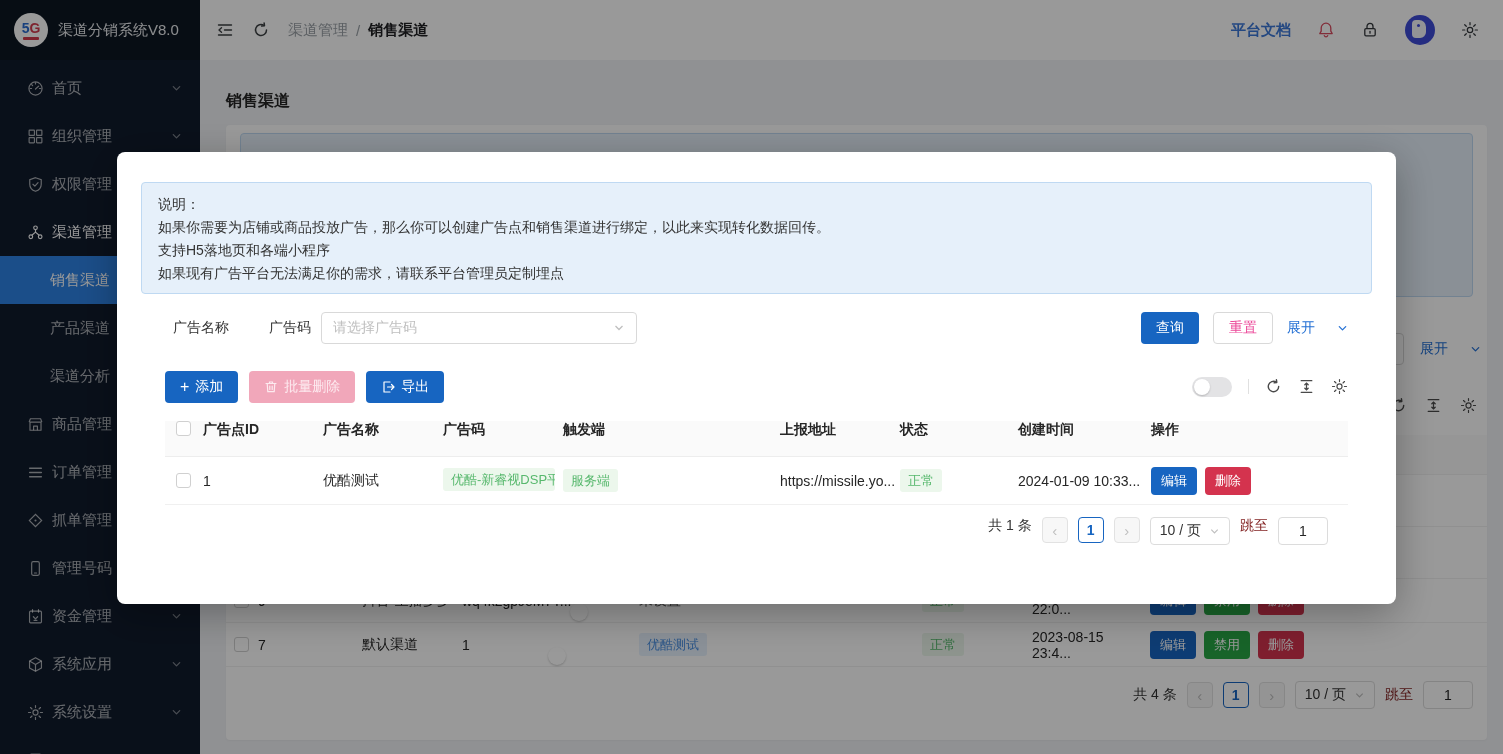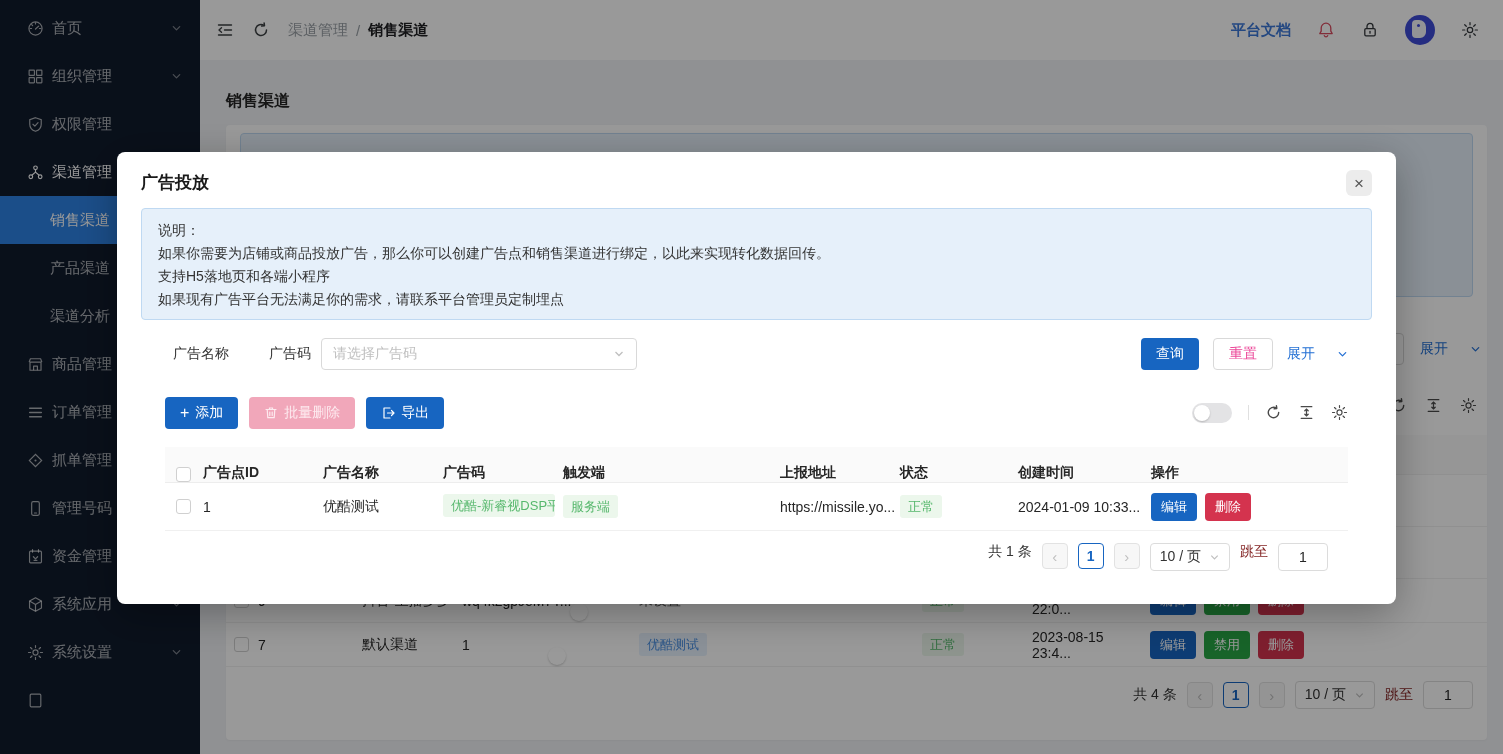--- a/index.html
+++ b/index.html
@@ -106,40 +106,47 @@
   .f-label.second{margin-left:30px}
   .f-input{width:317px;height:32px;border:1px solid #d9d9d9;border-radius:4px;padding:0 11px;font-size:14px;color:#262626;outline:none;font-family:inherit}
   .f-input::placeholder{color:#bfbfbf}
   .f-select{width:316px;height:32px;border:1px solid #d9d9d9;border-radius:4px;display:flex;align-items:center;justify-content:space-between;padding:0 11px;cursor:pointer;background:#fff}
   .f-select .ph{color:#bfbfbf}
   .m-form .form-actions{margin-left:auto;display:flex;align-items:center;gap:14px}
   .m-toolbar{margin:26px 24px 0;display:flex;align-items:center;height:33px;gap:11px}
   .m-tools-right{margin-left:auto;display:flex;align-items:center;gap:16px;color:#4a4a4a}
   .m-tools-right .tool{display:inline-flex;cursor:pointer}
   .m-table{margin:18px 24px 0}
-  .mt-head{display:flex;height:36px;background:#fafafa;align-items:flex-end;font-weight:600;color:#262626;border-bottom:1px solid #ededed}
+  .mt-head{display:flex;height:36px;background:#fafafa;align-items:flex-start;font-weight:600;color:#262626;border-bottom:1px solid #ededed}
   .mt-row{display:flex;height:48px;align-items:center;border-bottom:1px solid #f0f0f0}
   .mc-cb{width:36px;display:flex;justify-content:center}
   .mc-id{width:120px;padding-left:2px}
   .mc-name{width:120px;padding-left:2px}
   .mc-code{width:120px;padding-left:2px}
   .mc-trigger{width:217px;padding-left:2px}
   .mc-url{width:120px;padding-left:2px;white-space:nowrap;overflow:hidden}
   .mc-status{width:118px;padding-left:2px}
   .mc-created{width:132px;padding-left:2px;white-space:nowrap}
   .mc-actions{flex:1;display:flex;gap:8px;padding-left:3px}
   .code-tag{max-width:112px;overflow:hidden;text-overflow:clip}
   .m-pagination{margin:12px 24px 0;display:flex;justify-content:flex-end;align-items:flex-start;gap:10px;padding-right:20px}
 </style>
 </head>
 <body>
 
 <div class="app">
 
   <aside class="sidebar">
+    <div class="logo">
+      <div class="logo-badge">
+        <div><span class="five">5</span><span class="gee">G</span></div>
+        <div class="logo-sub"></div>
+      </div>
+      <span class="logo-title">渠道分销系统V8.0</span>
+    </div>
     <nav class="nav">
       <div class="nav-item">
         <span class="nav-icon">
             <svg class="i16" viewBox="0 0 16 16" fill="none" stroke="currentColor" stroke-width="1.1">
               <circle cx="8" cy="8" r="6.2"></circle>
               <path d="M8 8.5L11 5.8M8 2.6v1.2M3 8h1.3M11.7 8H13M4.4 4.4l.9.9" stroke-linecap="round"></path>
             </svg>
           </span>
         <span class="nav-label">首页</span>
         <span class="nav-caret">
@@ -416,26 +423,20 @@
           <input class="pg-jump-input" value="1" style="">
         </div>
       </div>
     </div>
   </div>
 </div>
 
 <div class="overlay"></div>
 
 <div class="modal">
-  <div class="modal-head">
-    <h3 class="modal-title">广告投放</h3>
-    <button class="modal-close">
-        <span>×</span>
-      </button>
-  </div>
 
   <div class="m-alert">
     <div>说明：</div>
     <div>如果你需要为店铺或商品投放广告，那么你可以创建广告点和销售渠道进行绑定，以此来实现转化数据回传。</div>
     <div>支持H5落地页和各端小程序</div>
     <div>如果现有广告平台无法满足你的需求，请联系平台管理员定制埋点</div>
   </div>
 
   <div class="m-form">
     <span class="f-label">广告名称</span>

